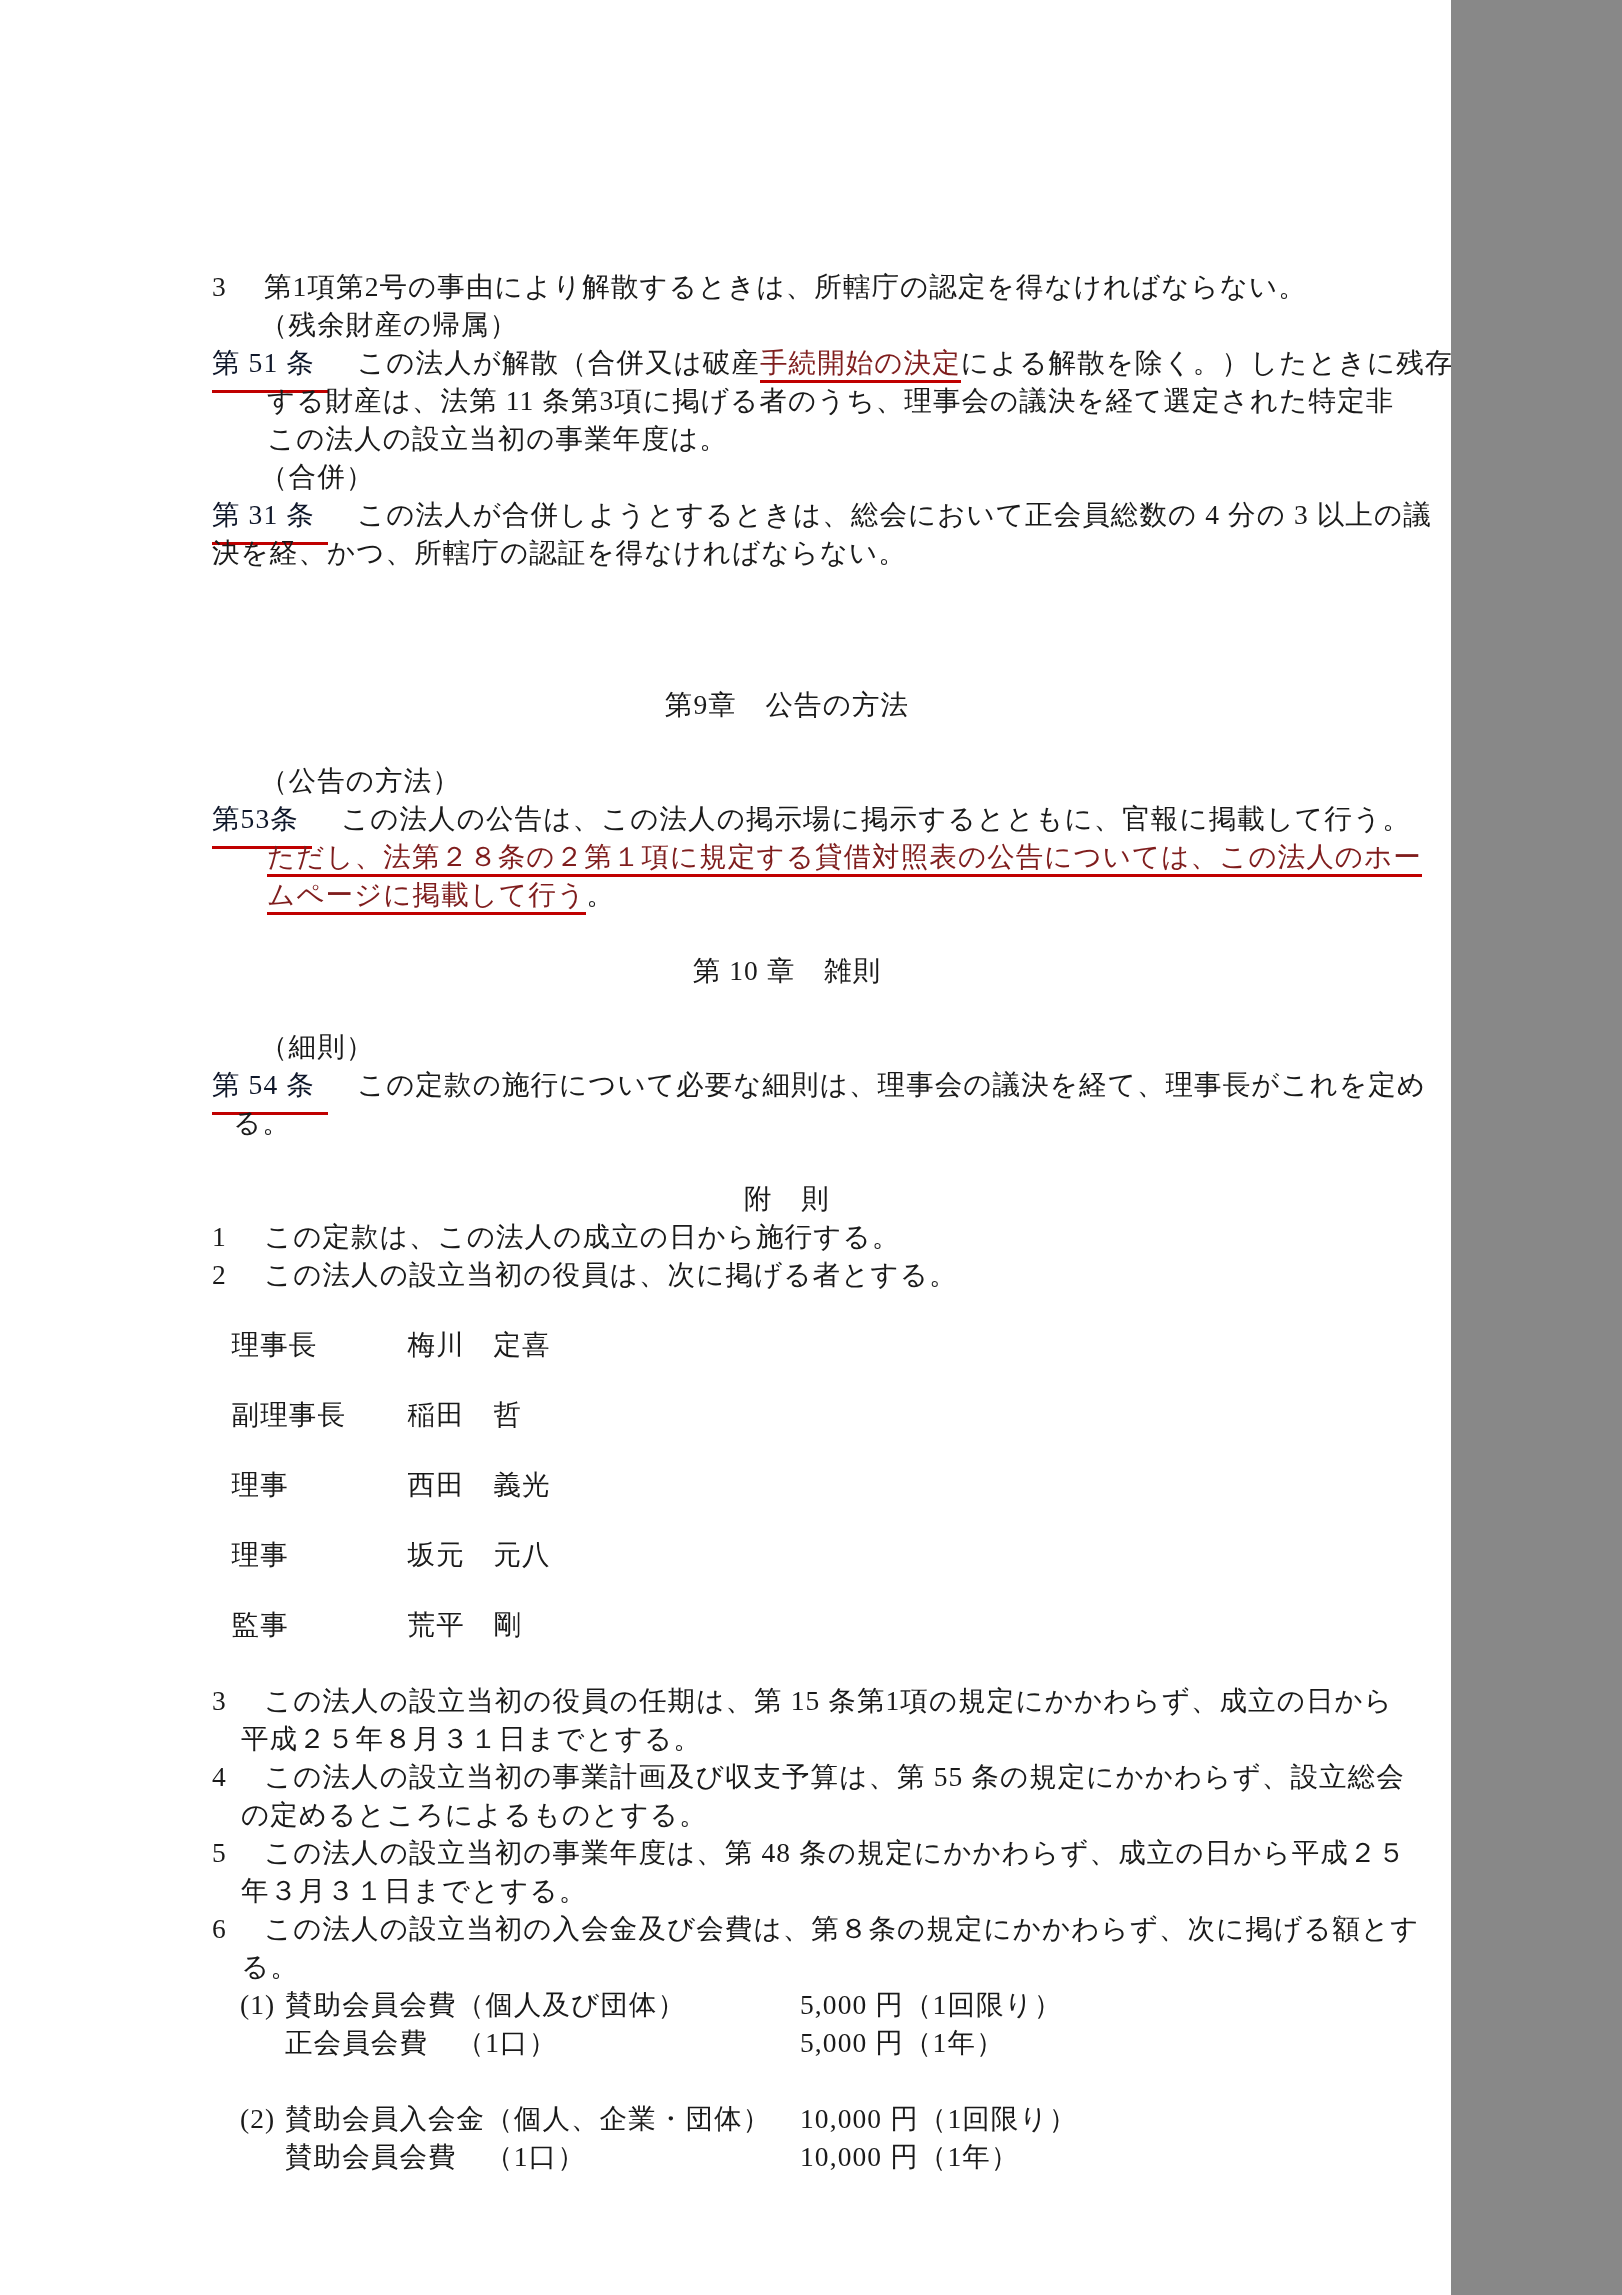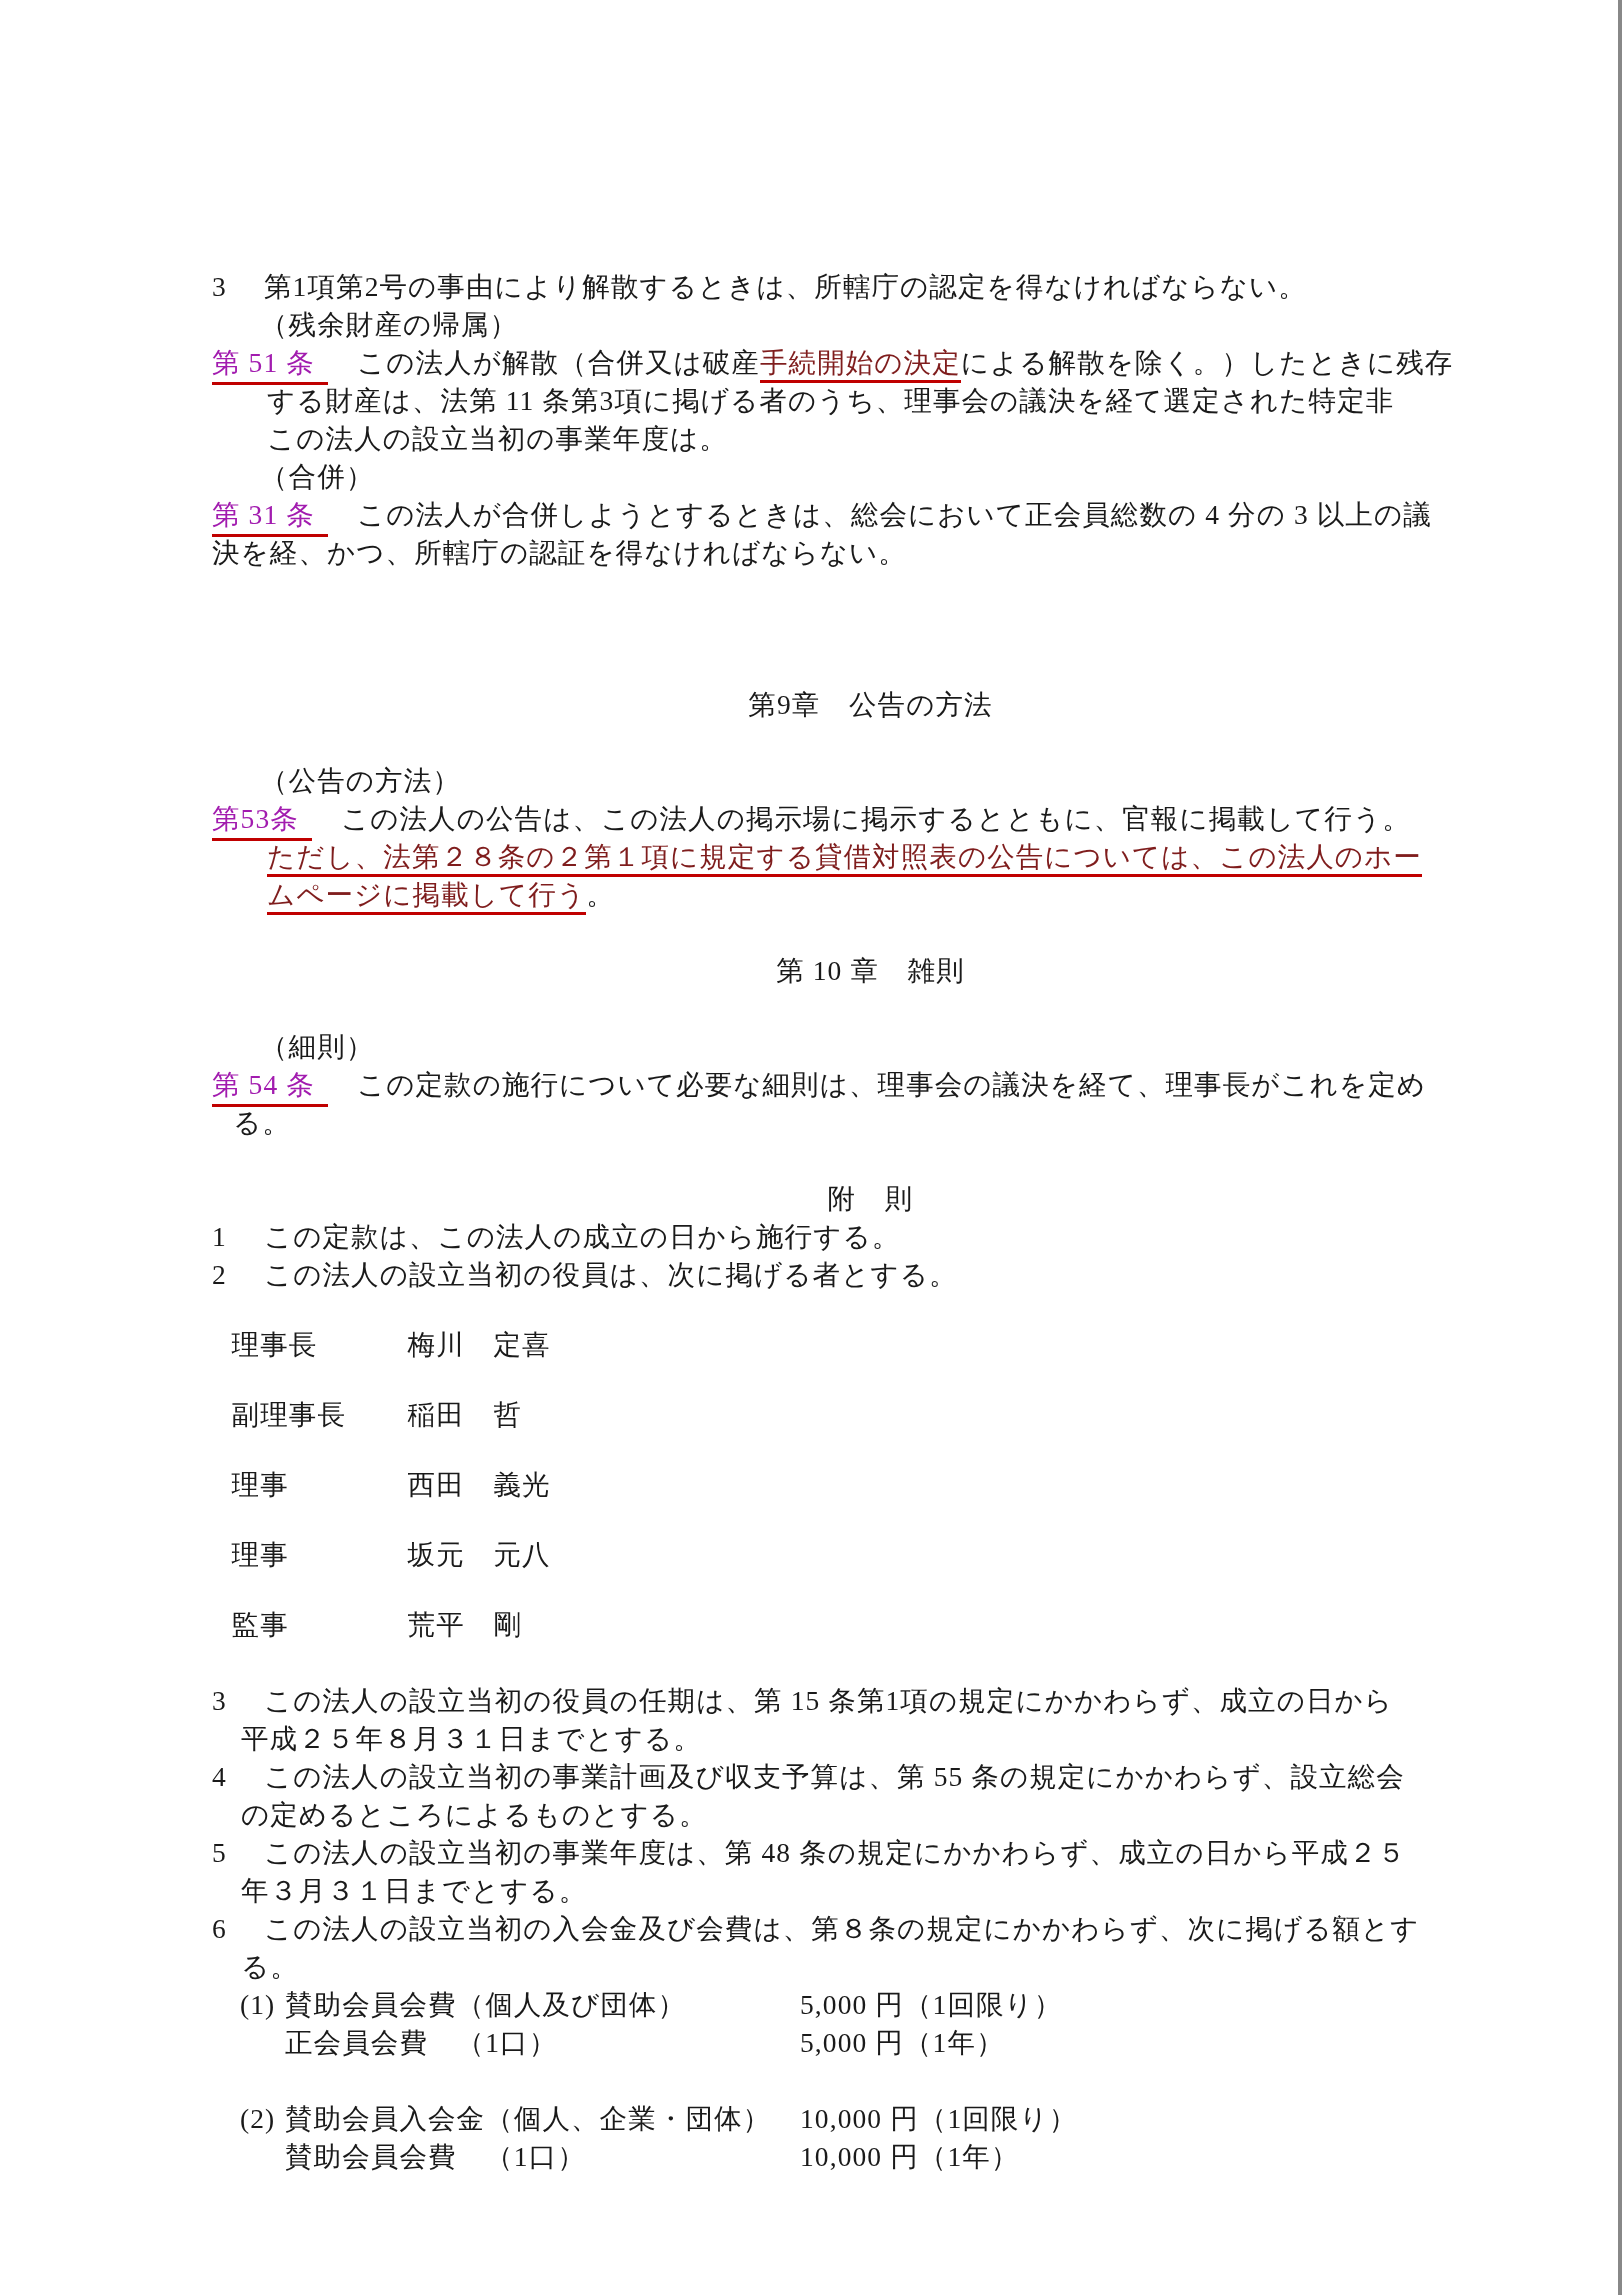--- a/index.html
+++ b/index.html
@@ -1,18 +1,18 @@
 <!DOCTYPE html>
 <html style="font-size:9px"><head>
 <meta charset="utf-8">
 <style>
   html, body { margin: 0; padding: 0; background: #888; }
   .page {
     position: relative;
-    width: 1618px;
+    width: 1451px;
     height: 2295px;
     background: #ffffff;
     overflow: hidden;
   }
   .doc {
     position: absolute;
     top: 0; left: 0; right: 0; bottom: 0;
     padding: 268px 168px 0 212px;
     font-family: "Liberation Serif", "DejaVu Serif", serif;
     font-size: 27.5px;
@@ -36,23 +36,23 @@
   .off-title { display: inline-block; width: 176px; }
   .fee-no    { display: inline-block; width: 45px; }
   .fee-label { display: inline-block; width: 515px; }
   
   .red-u {
     color: #7f1d1d;
     border-bottom: 3.4px solid #c00000;
     padding-bottom: 1.7px;
   }
   .art-num {
-    color: #a21caf;
+    color: #0f172a;
     border-bottom: 3.4px solid #c00000;
-    padding-bottom: 4px;
+    padding-bottom: 12px;
     padding-right: 13.5px;
   }
 </style>
 </head>
 <body>
 
 <div class="page">
   <div class="doc">
 
     <div class="ln"><span class="num">3</span><span>第1項第2号の事由により解散するときは、所轄庁の認定を得なければならない。</span></div>

